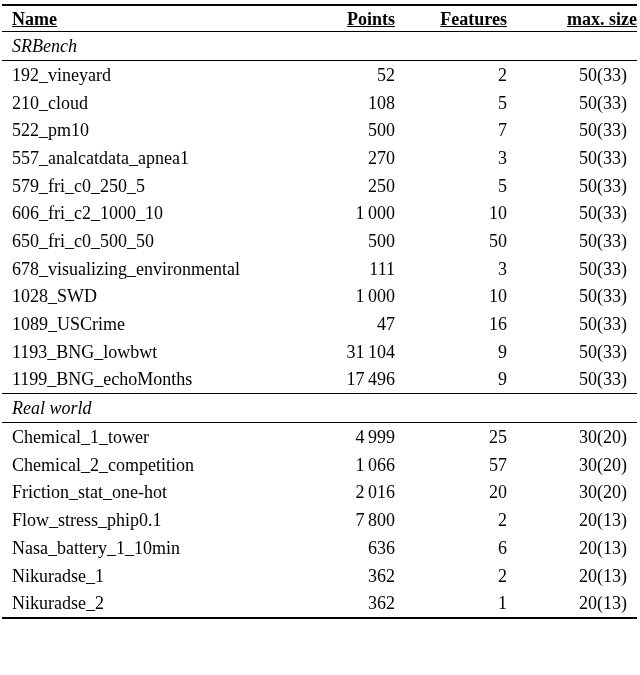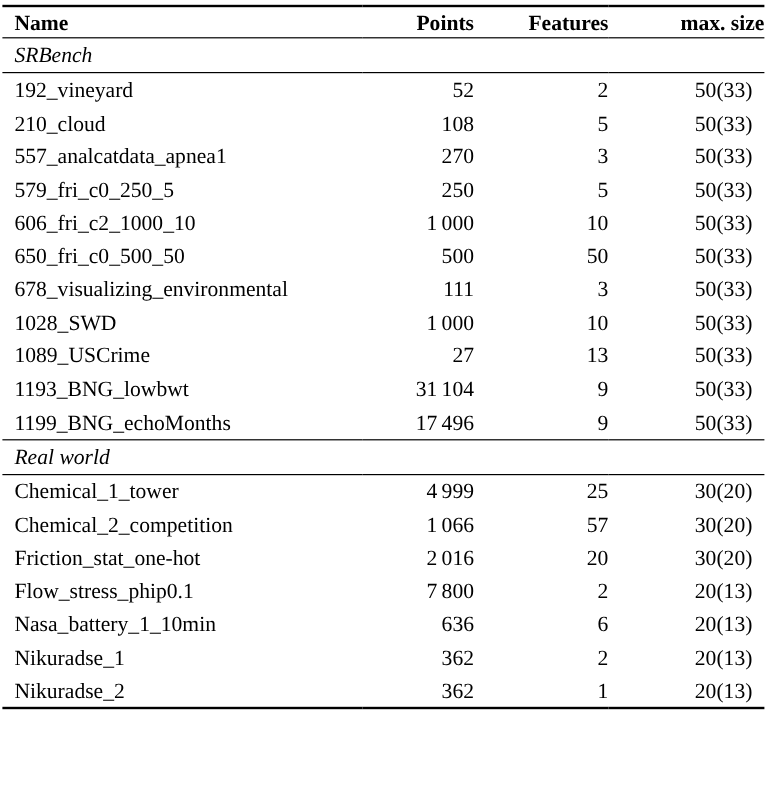--- a/index.html
+++ b/index.html
@@ -32,20 +32,21 @@
     line-height: 1;
     padding: 0;
     white-space: nowrap;
     overflow: hidden;
   }
   thead th {
     font-weight: bold;
     height: 25px;
     border-bottom: 1.2px solid #000;
     vertical-align: middle;
+    text-decoration: underline;
   }
   .col-name {
     text-align: left;
     padding-left: 10px;
   }
   .col-num {
     text-align: right;
   }
   td.col-num:last-child {
     padding-right: 10px;
@@ -91,20 +92,26 @@
         <td class="col-num">2</td>
         <td class="col-num">50(33)</td>
       </tr>
       <tr class="data-row">
         <td class="col-name">210_cloud</td>
         <td class="col-num">108</td>
         <td class="col-num">5</td>
         <td class="col-num">50(33)</td>
       </tr>
       <tr class="data-row">
+        <td class="col-name">522_pm10</td>
+        <td class="col-num">500</td>
+        <td class="col-num">7</td>
+        <td class="col-num">50(33)</td>
+      </tr>
+      <tr class="data-row">
         <td class="col-name">557_analcatdata_apnea1</td>
         <td class="col-num">270</td>
         <td class="col-num">3</td>
         <td class="col-num">50(33)</td>
       </tr>
       <tr class="data-row">
         <td class="col-name">579_fri_c0_250_5</td>
         <td class="col-num">250</td>
         <td class="col-num">5</td>
         <td class="col-num">50(33)</td>
@@ -128,22 +135,22 @@
         <td class="col-num">50(33)</td>
       </tr>
       <tr class="data-row">
         <td class="col-name">1028_SWD</td>
         <td class="col-num">1 000</td>
         <td class="col-num">10</td>
         <td class="col-num">50(33)</td>
       </tr>
       <tr class="data-row">
         <td class="col-name">1089_USCrime</td>
-        <td class="col-num">27</td>
-        <td class="col-num">13</td>
+        <td class="col-num">47</td>
+        <td class="col-num">16</td>
         <td class="col-num">50(33)</td>
       </tr>
       <tr class="data-row">
         <td class="col-name">1193_BNG_lowbwt</td>
         <td class="col-num">31 104</td>
         <td class="col-num">9</td>
         <td class="col-num">50(33)</td>
       </tr>
       <tr class="data-row">
         <td class="col-name">1199_BNG_echoMonths</td>

